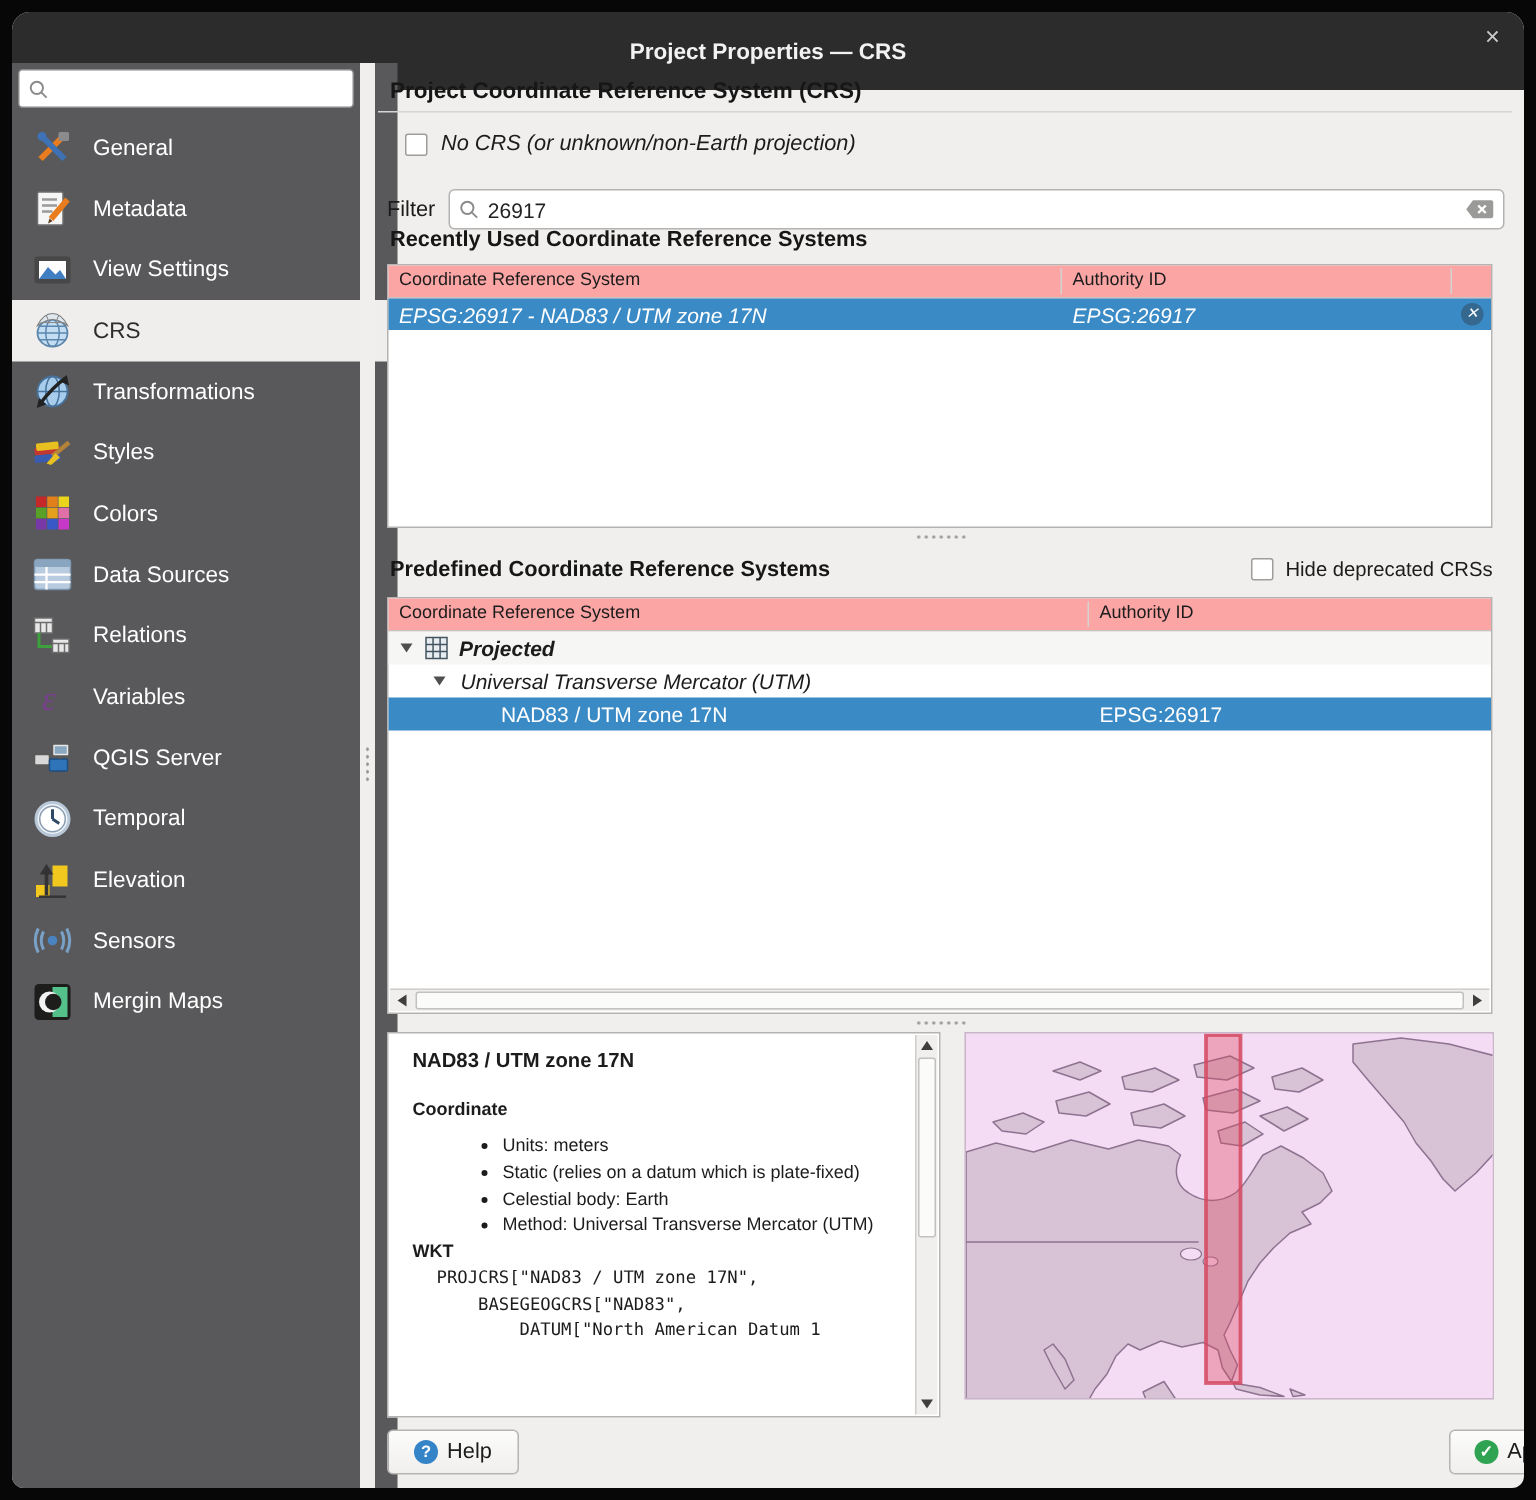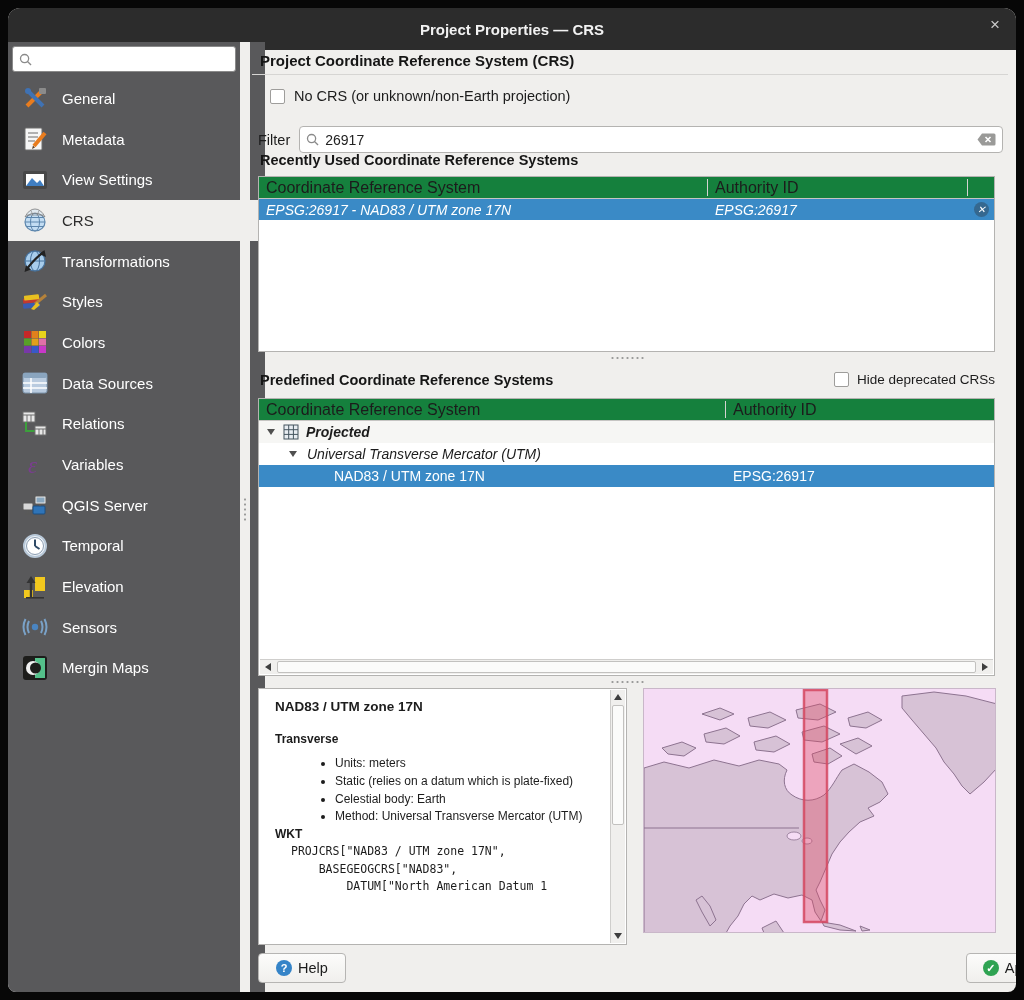--- a/index.html
+++ b/index.html
@@ -2,21 +2,21 @@
 <html><head>
 <meta charset="utf-8">
 <style>
   * { margin:0; padding:0; box-sizing:border-box; }
   html,body { width:1024px; height:1000px; }
   body { background:#070707; font-family:"Liberation Sans", sans-serif; color:#1c1c1c; position:relative; overflow:hidden; }
 
   #window { position:absolute; left:8px; top:8px; width:1008px; height:984px; background:#f0efed; border-radius:12px 12px 8px 8px; overflow:hidden; }
 
   
-  .titlebar { position:absolute; left:0; top:0; right:0; height:42px; background:#2c2c2c; display:flex; align-items:center; justify-content:center; }
+  .titlebar { position:absolute; left:0; top:0; right:0; height:52px; background:#2c2c2c; display:flex; align-items:center; justify-content:center; }
   .titlebar .title { color:#f2f2f2; font-weight:bold; font-size:15px; }
   .close-x { position:absolute; right:16px; top:7px; color:#c9c9c9; font-size:17px; line-height:20px; cursor:default; }
 
   
   .sidebar { position:absolute; left:0; top:34px; width:257px; bottom:0; background:#59595b;padding-left:28px; }
   .side-search { position:absolute; left:4px; top:4px; width:224px; height:26px; background:#fff; border:1px solid #8a8a8a; border-radius:3px; display:flex; align-items:center; padding-left:6px; }
   .side-search input { border:none; outline:none; flex:1; font-size:13px; background:transparent; margin-left:5px; }
   .side-list { position:absolute; left:0; right:0; top:36px; }
   .side-item { height:40.7px; display:flex; align-items:center; padding-left:10px; color:#fff; font-size:15px; }
   .side-item .icon { width:34px; height:30px; display:flex; align-items:center; justify-content:center; margin-right:10px; }
@@ -25,31 +25,31 @@
   
   .vsplit { position:absolute; left:232px; top:34px; width:10px; bottom:0; background:#f0efed; }
   .vsplit .vdots { position:absolute; left:4px; top:455px; width:2px; height:26px; background-image:radial-gradient(circle,#9b9b9b 1px,transparent 1.2px); background-size:2px 5px; }
 
   
   .main { position:absolute; left:242px; top:34px; right:0; bottom:0; }
   .h-main { position:absolute; left:10px; top:10px; font-size:15px; font-weight:bold; color:#161616; }
   .hrule { position:absolute; left:2px; right:8px; top:32px; height:1px; background:#d6d5d3; }
 
   .cb { display:inline-block; width:15px; height:15px; background:#fff; border:1px solid #9e9d9b; border-radius:2px; vertical-align:-3px; }
-  .nocrs-row { position:absolute; left:20px; top:46px; font-size:14.5px; display:flex; align-items:center; gap:9px; }
+  .nocrs-row { position:absolute; left:20px; top:46px; font-size:14.5px; display:flex; align-items:center; gap:9px;font-style:italic; }
 
   .filter-row { position:absolute; left:8px; top:77px; right:13px; height:41px; display:flex; align-items:center; }
   .filter-label { font-size:14.5px; margin-right:9px; }
   .filter-box { flex:1; height:27px; background:#fff; border:1px solid #b4b3b1; border-radius:4px; display:flex; align-items:center; padding:0 6px; }
   .filter-box input { flex:1; border:none; outline:none; font-size:14px; color:#222; margin-left:6px; background:transparent; }
 
   .sec-head { position:absolute; font-size:14.5px; font-weight:bold; color:#161616; }
 
   .tbl { position:absolute; background:#fff; border:1px solid #b4b3b1; }
-  .tbl-head { position:relative; height:22px; background:#15803d; border-bottom:1px solid #c6c5c3; font-size:16px; }
+  .tbl-head { position:relative; height:22px; background:#fca5a5; border-bottom:1px solid #c6c5c3; font-size:12px; }
   .tbl-head .c1 { position:absolute; left:7px; top:2px; }
   .tbl-head .c2 { position:absolute; top:2px; }
   .vdiv { position:absolute; top:2px; bottom:2px; width:1px; background:#d4d3d1; }
   .trow { position:relative; font-size:14px; display:flex; align-items:center; }
   .trow.sel { background:#3a8ac6; color:#fff; }
   .authority { position:absolute; }
 
   .row-close { position:absolute; right:5px; width:15px; height:15px; border-radius:50%; background:#35688f; color:#fff; font-size:10px; line-height:15px; text-align:center; }
 
   .dots-h { position:absolute; width:34px; height:2px; background-image:radial-gradient(circle,#9b9b9b 1px,transparent 1.2px); background-size:5px 2px; }
@@ -408,21 +408,21 @@
             <span class="tri-r"></span>
           </span>
       </div>
     </div>
 
     <div class="dots-h" style="left:360px; top:639px;"></div>
 
     <div class="details">
       <div class="det-inner">
         <div class="det-title">NAD83 / UTM zone 17N</div>
-        <div class="det-sub">Transverse</div>
+        <div class="det-sub">Coordinate</div>
         <ul class="det-ul">
           <li>Units: meters</li>
           <li>Static (relies on a datum which is plate-fixed)</li>
           <li>Celestial body: Earth</li>
           <li>Method: Universal Transverse Mercator (UTM)</li>
         </ul>
         <div class="det-wkt-h">WKT</div>
         <div class="wkt-line">PROJCRS["NAD83 / UTM zone 17N",</div>
         <div class="wkt-line">    BASEGEOGCRS["NAD83",</div>
         <div class="wkt-line">        DATUM["North American Datum 1</div>

